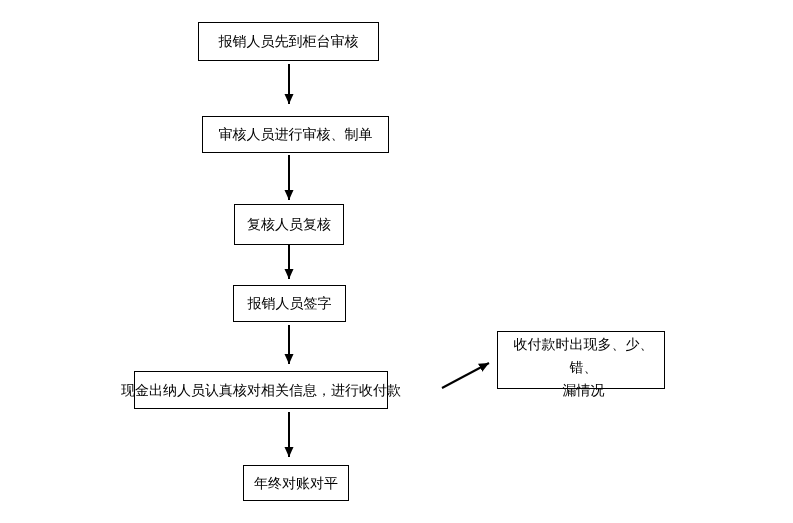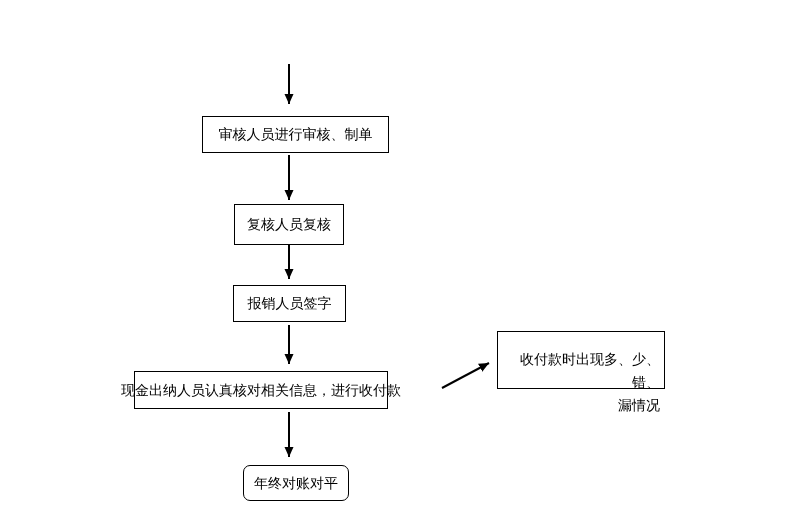--- a/index.html
+++ b/index.html
@@ -32,22 +32,22 @@
     display: flex;
     align-items: center;
     justify-content: center;
     font-size: 14px;
     line-height: 1.2;
     white-space: nowrap;
   }
   .node.exception {
     display: block;
     white-space: pre-line;
-    text-align: right;
-    padding: 16px 4px 0 9px;
+    text-align: center;
+    padding: 1px 4px 0 9px;
     line-height: 23px;
   }
 </style>
 </head>
 <body>
 
 <div class="canvas">
 
   <svg class="arrows" viewBox="0 0 793 523" xmlns="http://www.w3.org/2000/svg">
     <defs>
@@ -56,27 +56,28 @@
       </marker>
     </defs>
     <line x1="289" y1="64" x2="289" y2="104" stroke="#000000" stroke-width="2" marker-end="url(#ah)"></line>
     <line x1="289" y1="155" x2="289" y2="200" stroke="#000000" stroke-width="2" marker-end="url(#ah)"></line>
     <line x1="289" y1="242" x2="289" y2="279" stroke="#000000" stroke-width="2" marker-end="url(#ah)"></line>
     <line x1="289" y1="325" x2="289" y2="364" stroke="#000000" stroke-width="2" marker-end="url(#ah)"></line>
     <line x1="289" y1="412" x2="289" y2="457" stroke="#000000" stroke-width="2" marker-end="url(#ah)"></line>
     <line x1="442" y1="388" x2="489" y2="363" stroke="#000000" stroke-width="2" marker-end="url(#ah)"></line>
   </svg>
 
+  <div class="node" style="left:198px; top:22px; width:181px; height:39px;">报销人员先到柜台审核</div>
 
   <div class="node" style="left:202px; top:116px; width:187px; height:37px;">审核人员进行审核、制单</div>
 
   <div class="node" style="left:234px; top:204px; width:110px; height:41px;">复核人员复核</div>
 
   <div class="node" style="left:233px; top:285px; width:113px; height:37px;">报销人员签字</div>
 
   <div class="node" style="left:134px; top:371px; width:254px; height:38px;">现金出纳人员认真核对相关信息，进行收付款</div>
 
   <div class="node exception" style="left:497px; top:331px; width:168px; height:58px;">收付款时出现多、少、错、
 漏情况</div>
 
-  <div class="node" style="left:243px; top:465px; width:106px; height:36px;border-radius:7px;">年终对账对平</div>
+  <div class="node" style="left:243px; top:465px; width:106px; height:36px;">年终对账对平</div>
 
 </div>
 
 </body></html>

